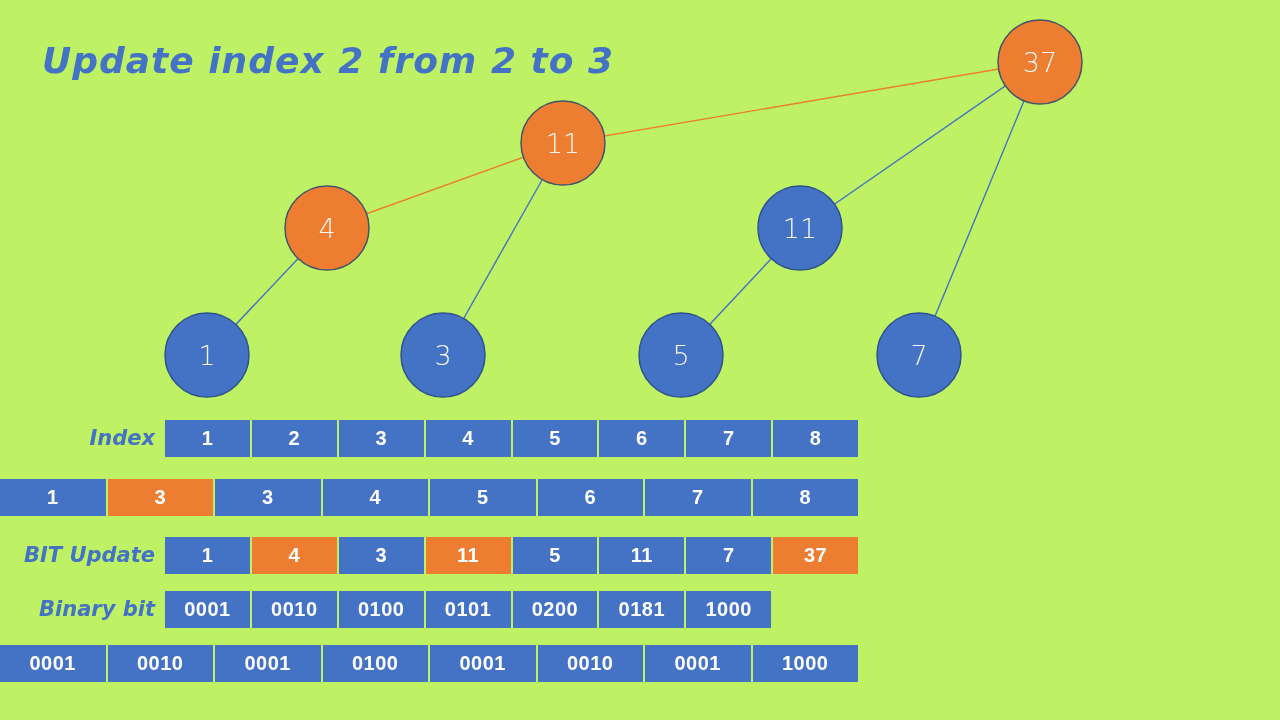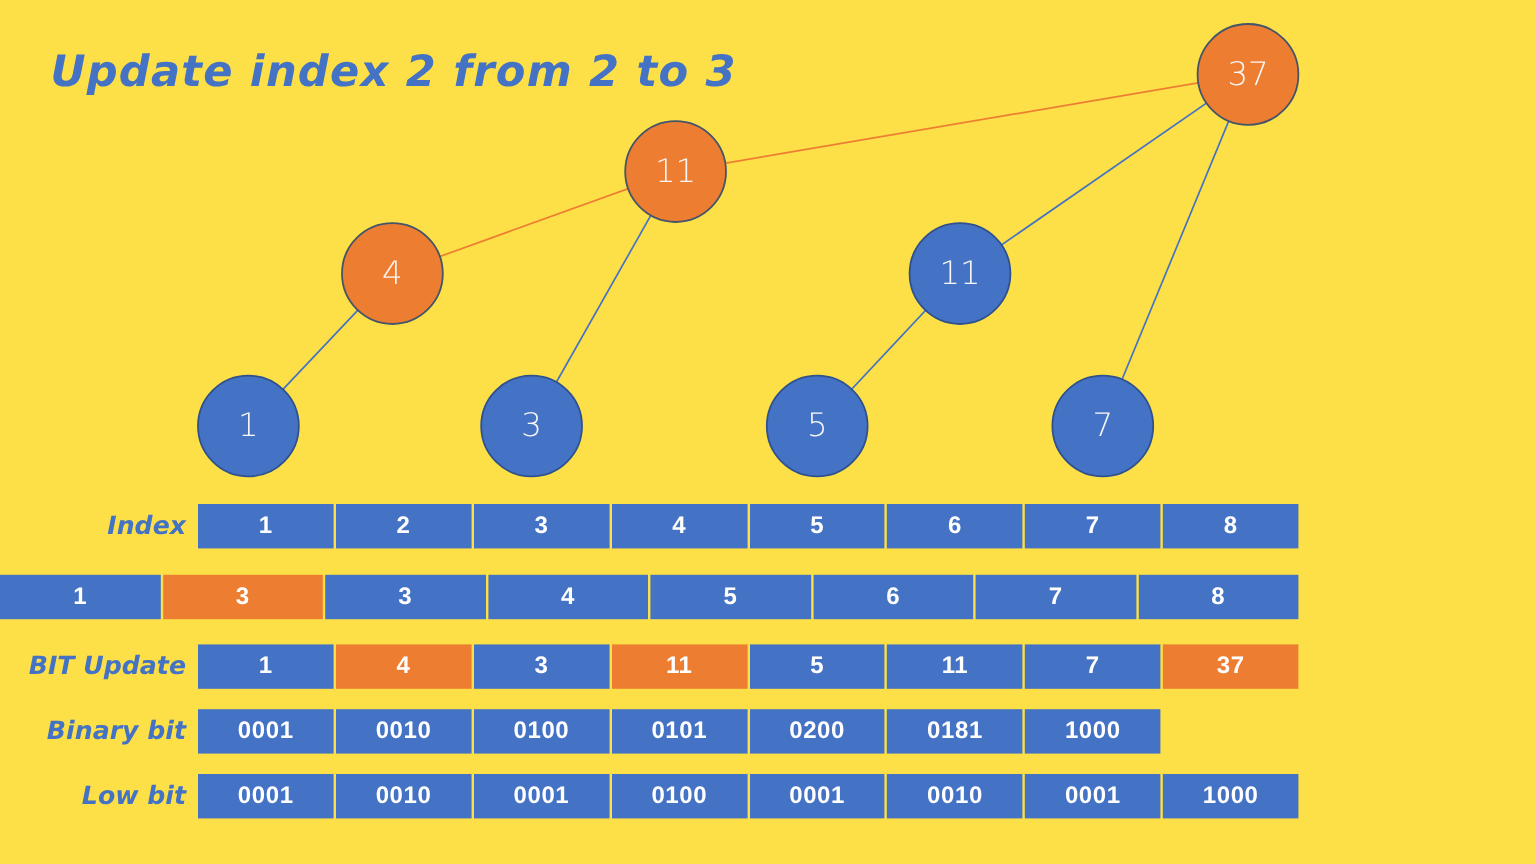--- a/index.html
+++ b/index.html
@@ -4,21 +4,21 @@
 <style>
   html, body {
     margin: 0; padding: 0;
     background: #ffffff;
     font-family: "Liberation Sans", sans-serif;
   }
   .slide {
     position: relative;
     width: 1280px;
     height: 720px;
-    background: #fde047;
+    background: #bef264;
     overflow: hidden;
   }
   .title {
     position: absolute;
     left: 42px;
     top: 40px;
     margin: 0;
     font-family: "DejaVu Sans", sans-serif;
     font-style: italic;
     font-weight: bold;
@@ -34,21 +34,21 @@
     height: 412px;
   }
   .tree-svg text {
     font-family: "DejaVu Sans", "Liberation Sans", sans-serif;
     font-weight: 300;
     fill: #f7f7f7;
   }
   .trow {
     position: absolute;
     left: 0;
-    width: 1082px;
+    width: 858px;
     height: 37px;
     display: flex;
     align-items: stretch;
     justify-content: space-between;
   }
   .rlabel {
     flex: 0 0 165px;
     box-sizing: border-box;
     padding-right: 10px;
     text-align: right;
@@ -169,21 +169,20 @@
           <div class="cell">0001</div>
           <div class="cell">0010</div>
           <div class="cell">0100</div>
           <div class="cell">0101</div>
           <div class="cell">0200</div>
           <div class="cell">0181</div>
           <div class="cell">1000</div>
         </div>
       </div>
       <div class="trow" style="top: 645px;">
-        <div class="rlabel">Low bit</div>
         <div class="cells">
           <div class="cell">0001</div>
           <div class="cell">0010</div>
           <div class="cell">0001</div>
           <div class="cell">0100</div>
           <div class="cell">0001</div>
           <div class="cell">0010</div>
           <div class="cell">0001</div>
           <div class="cell">1000</div>
         </div>

